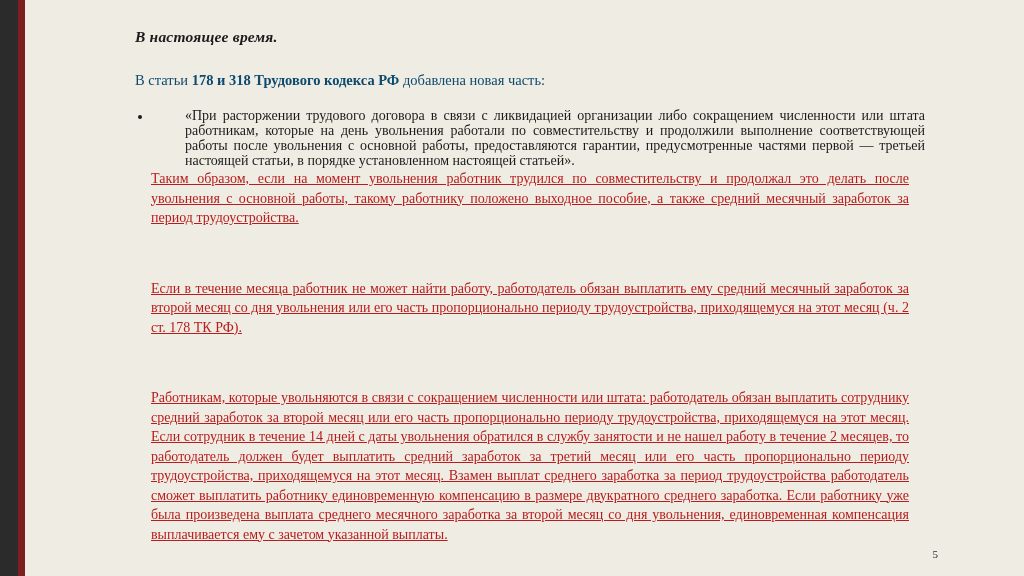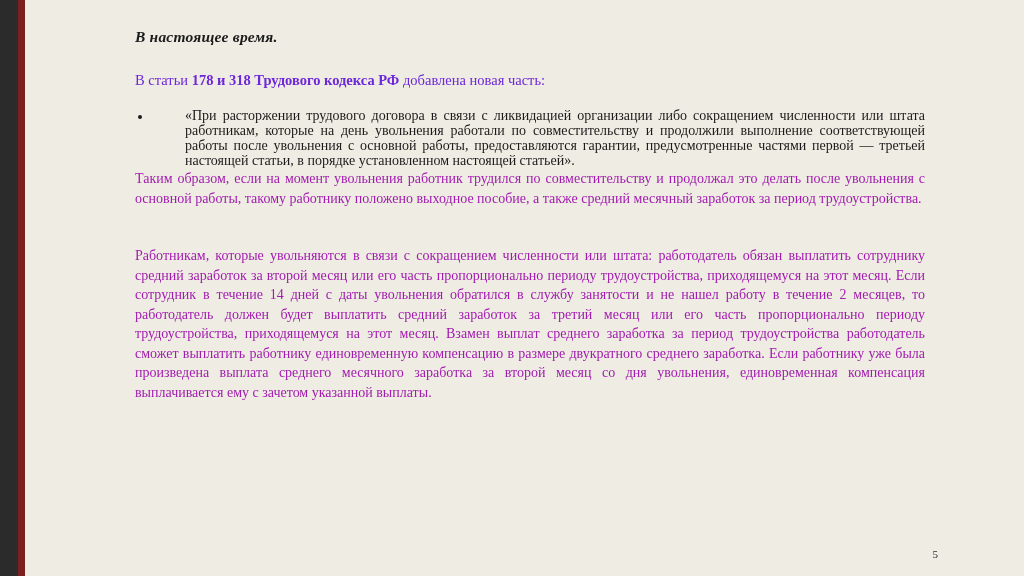--- a/index.html
+++ b/index.html
@@ -50,21 +50,21 @@
     font-weight: bold;
     font-style: italic;
     color: #1b1b1b;
     letter-spacing: 0.2px;
   }
   .subheading {
     position: absolute;
     left: 0;
     top: 72px;
     font-size: 14.5px;
-    color: #6d28d9;
+    color: #0c4a6e;
   }
   .subheading b {
     font-weight: bold;
   }
   .bullet-block {
     position: absolute;
     left: 0;
     top: 108px;
     width: 790px;
   }
@@ -84,24 +84,25 @@
   .quote-text {
     font-size: 14px;
     line-height: 15px;
     color: #1b1b1b;
     text-align: justify;
     text-justify: inter-word;
   }
   .para {
     font-size: 14px;
     line-height: 19.5px;
-    color: #a21caf;
+    color: #b91c1c;
     text-align: justify;
     text-justify: inter-word;
-    margin: 0;
+    margin: 16px;
+    text-decoration: underline;
   }
   .p-after-quote {
     margin-top: 1px;
   }
   .gap {
     height: 19px;
   }
   .page-number {
     position: absolute;
     right: 86px;
@@ -126,20 +127,21 @@
 
     <div class="bullet-block">
 
       <div class="bullet-row">
         <span class="bullet-dot"></span>
         <div class="quote-text">«При расторжении трудового договора в связи с ликвидацией организации либо сокращением численности или штата работникам, которые на день увольнения работали по совместительству и продолжили выполнение соответствующей работы после увольнения с основной работы, предоставляются гарантии, предусмотренные частями первой — третьей настоящей статьи, в порядке установленном настоящей статьей».</div>
       </div>
 
       <p class="para p-after-quote">Таким образом, если на момент увольнения работник трудился по совместительству и продолжал это делать после увольнения с основной работы, такому работнику положено выходное пособие, а также средний месячный заработок за период трудоустройства.</p>
       <div class="gap"></div>
+      <p class="para">Если в течение месяца работник не может найти работу, работодатель обязан выплатить ему средний месячный заработок за второй месяц со дня увольнения или его часть пропорционально периоду трудоустройства, приходящемуся на этот месяц (ч. 2 ст. 178 ТК РФ).</p>
       <div class="gap"></div>
       <p class="para">Работникам, которые увольняются в связи с сокращением численности или штата: работодатель обязан выплатить сотруднику средний заработок за второй месяц или его часть пропорционально периоду трудоустройства, приходящемуся на этот месяц. Если сотрудник в течение 14 дней с даты увольнения обратился в службу занятости и не нашел работу в течение 2 месяцев, то работодатель должен будет выплатить средний заработок за третий месяц или его часть пропорционально периоду трудоустройства, приходящемуся на этот месяц. Взамен выплат среднего заработка за период трудоустройства работодатель сможет выплатить работнику единовременную компенсацию в размере двукратного среднего заработка. Если работнику уже была произведена выплата среднего месячного заработка за второй месяц со дня увольнения, единовременная компенсация выплачивается ему с зачетом указанной выплаты.</p>
 
     </div>
 
   </div>
 
   <div class="page-number">5</div>
 
 </div>

